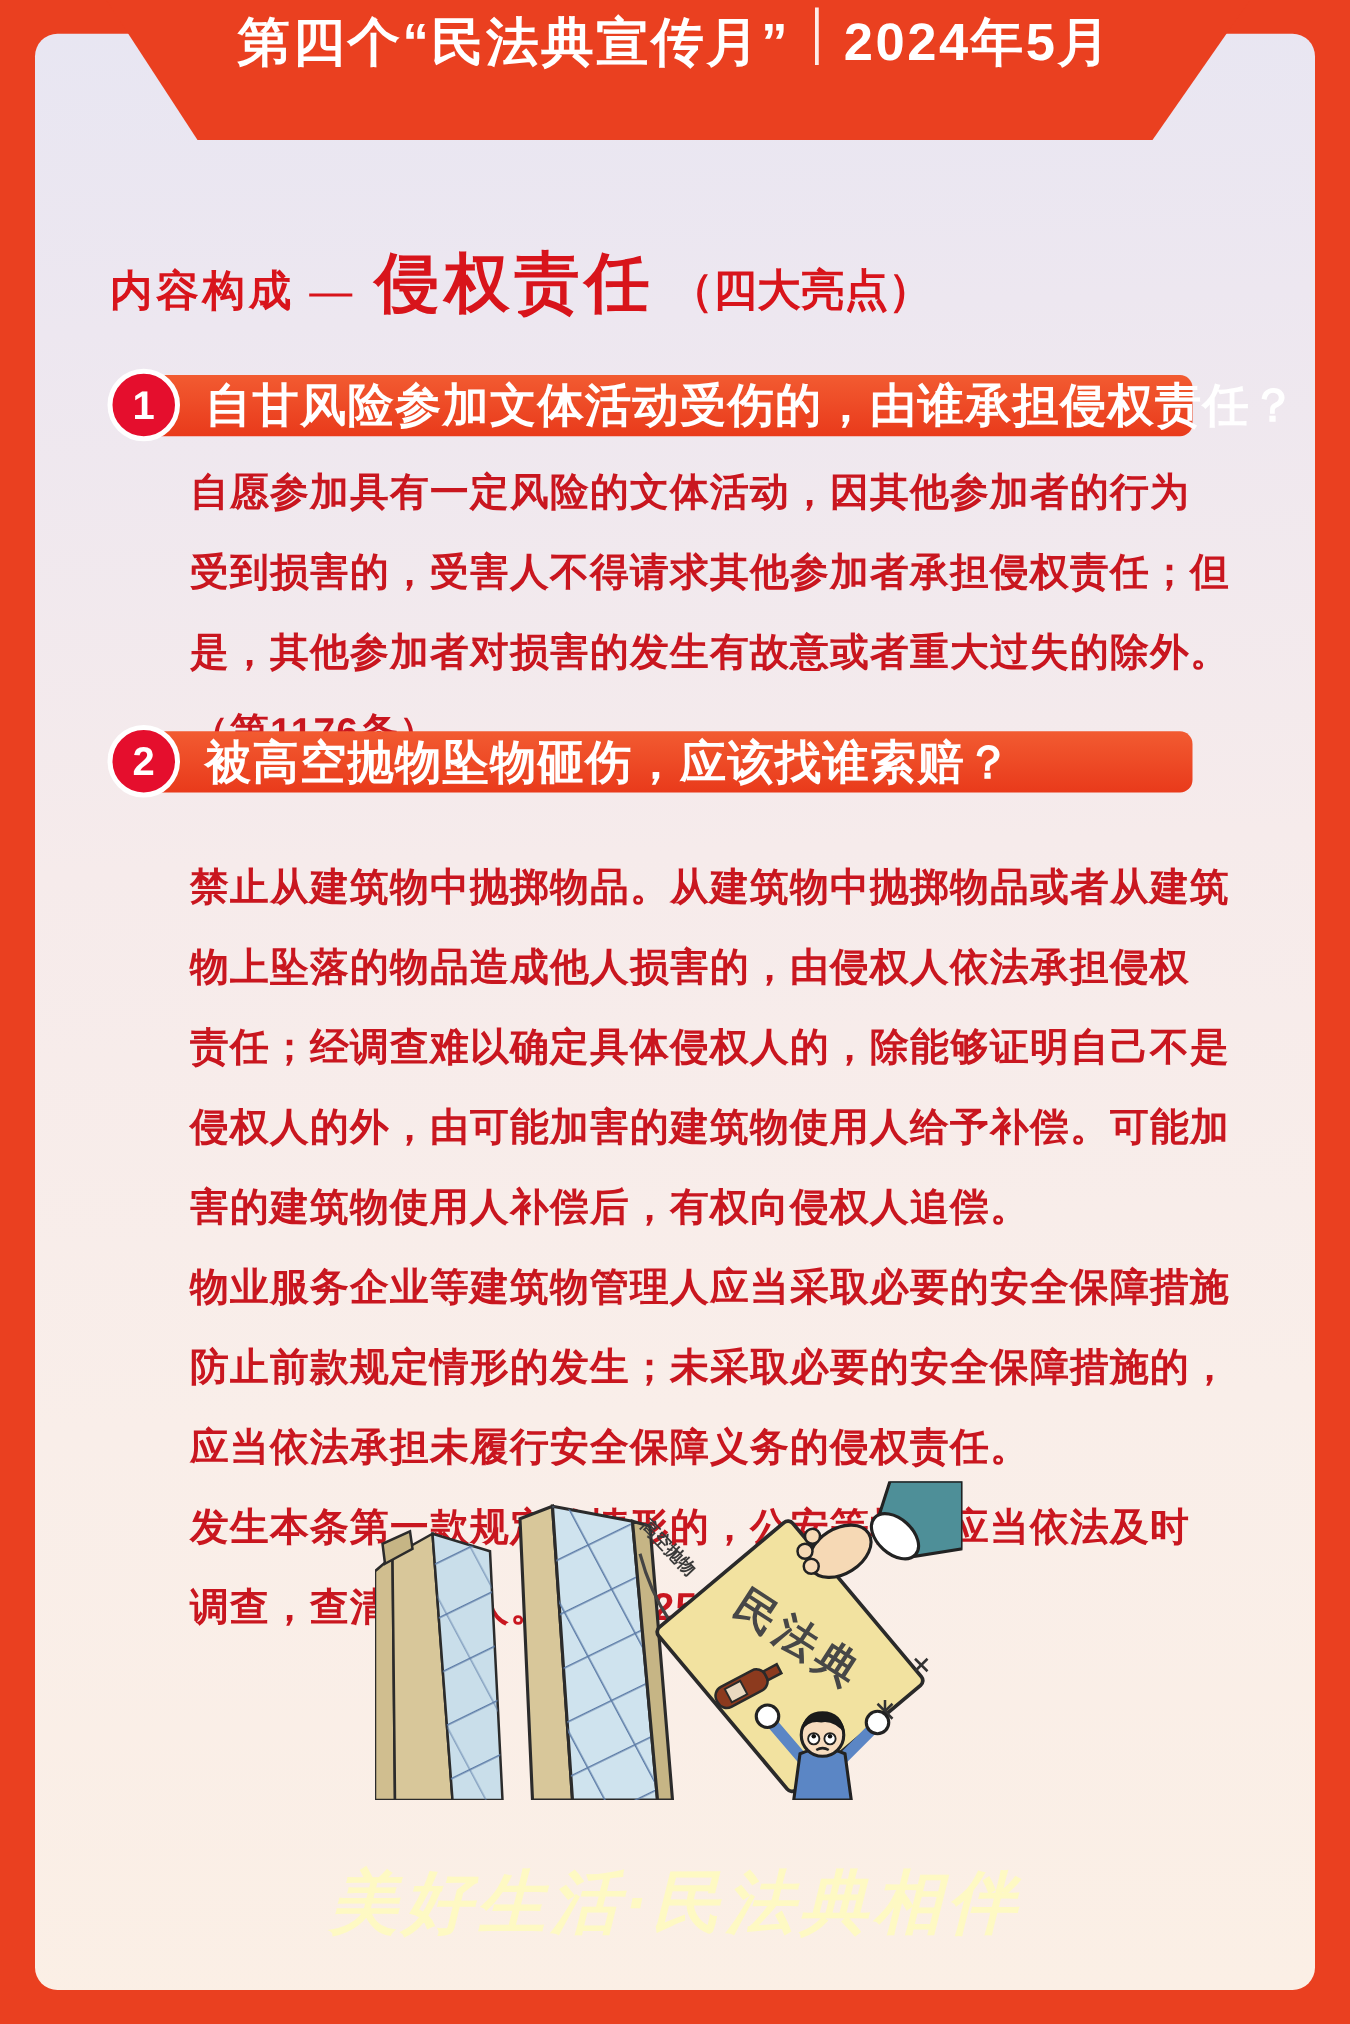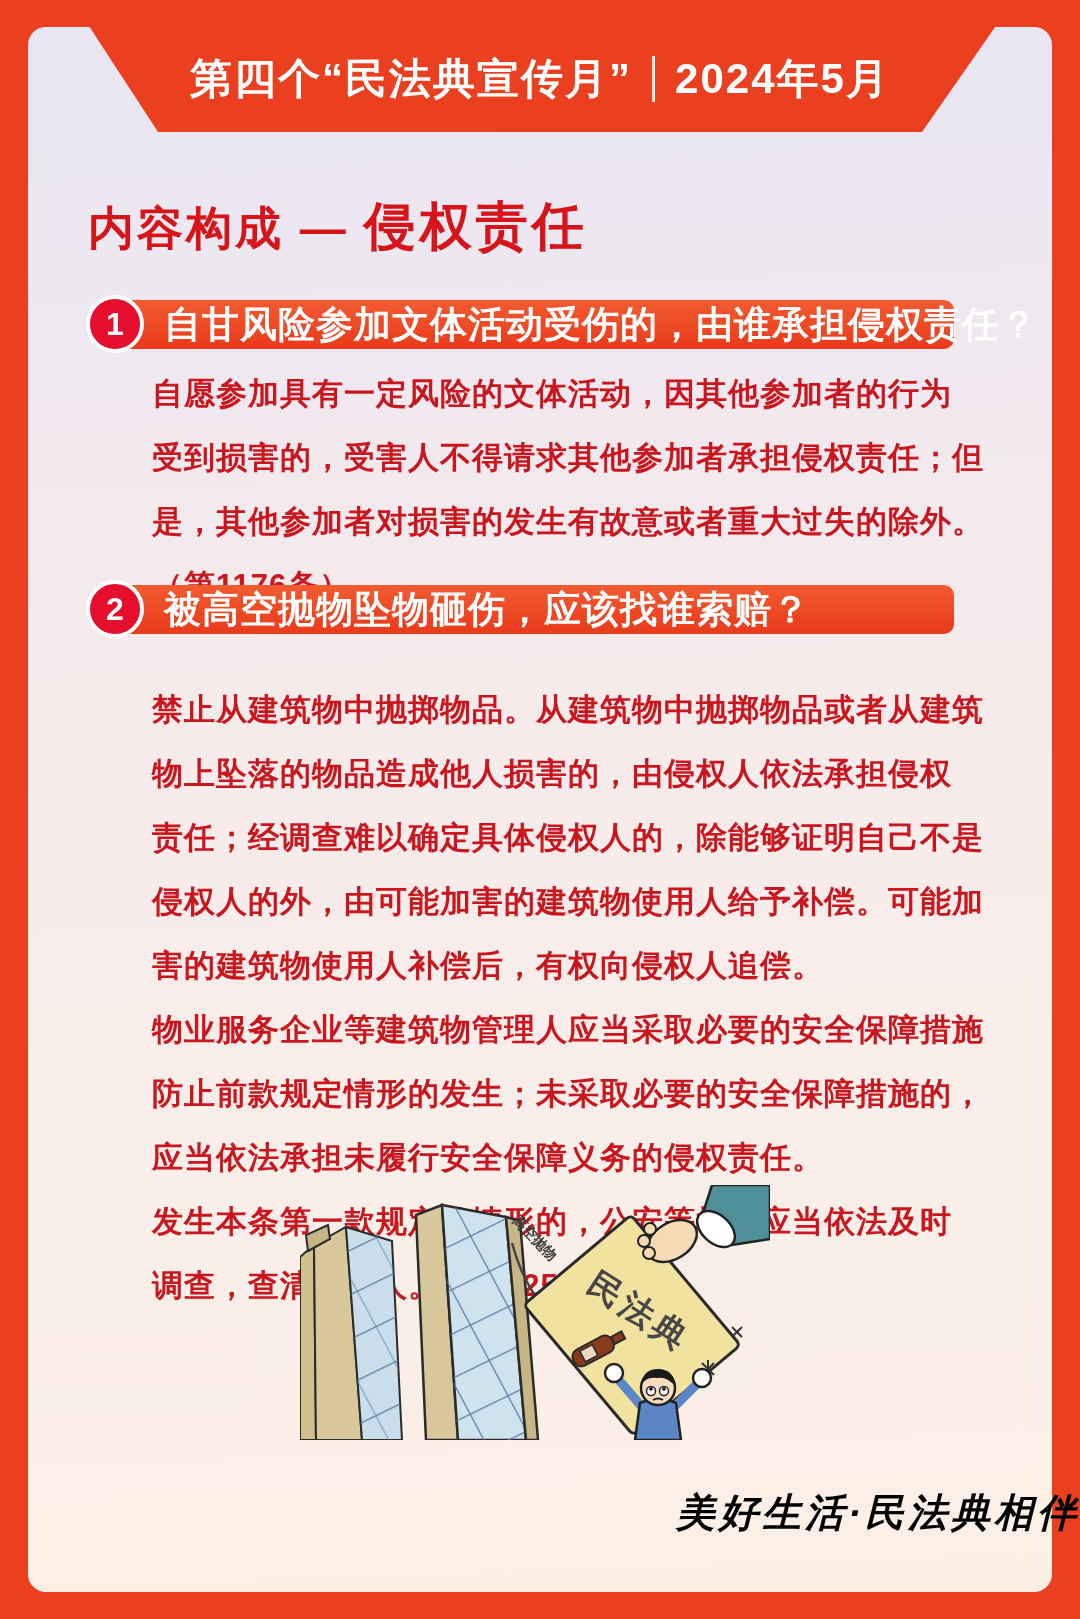--- a/index.html
+++ b/index.html
@@ -12,35 +12,34 @@
   .content-panel {
     position:absolute; left:28px; top:27px; right:28px; bottom:27px;
     border-radius:18px;
     background:linear-gradient(178deg,#E8E6F2 0%, #EDE7F0 15%, #F6EBEB 42%, #F9EEE9 70%, #FBEFE5 100%);
   }
   
   .banner {
     position:absolute; left:0; top:0; width:1080px; height:112px;
     background:#EA4020;
     clip-path:polygon(85px 0, 1000px 0, 922px 112px, 158px 112px);
-    display:flex; align-items:center; justify-content:center; gap:20px;
+    display:flex; justify-content:center; gap:20px;
     z-index:5;
-    margin-top:20px;
   }
   .banner-title, .banner-date {
     color:#FFFFFF; font-size:42px; font-weight:700; letter-spacing:2px;
     padding-top:6px;
   }
   .banner-divider { width:3px; height:46px; background:rgba(255,255,255,.9); margin-top:6px; }
 
   .title-row {
     position:absolute; left:88px; top:192px; display:flex; align-items:baseline;
     color:#D8141B; z-index:2; white-space:nowrap;
   }
-  .title-prefix { font-size:46px; font-weight:700; letter-spacing:3px; }
+  .title-prefix { font-size:34px; font-weight:700; letter-spacing:3px;font-family:Liberation Serif, serif; }
   .title-main   { font-size:52px; font-weight:900; margin-left:15px; letter-spacing:4px; }
   .title-note   { font-size:35px; font-weight:700; margin-left:12px; }
 
   .section-pill {
     position:absolute; left:100px; width:854px; height:49px;
     background:linear-gradient(180deg,#F25B31,#E93A1B);
     border-radius:10px; z-index:2;
   }
   .pill-1 { top:300px; }
   .pill-2 { top:585px; }
@@ -60,38 +59,39 @@
     font-size:31px; line-height:64px; font-weight:600;
     color:#C9161F; white-space:pre-line; letter-spacing:1px; z-index:2;
   }
   .body-1 { top:362px; }
   .body-2 { top:678px; }
 
   .illustration { position:absolute; left:300px; top:1185px; width:470px; height:255px; z-index:2; }
 
   .footer {
     position:absolute; left:0; top:1486px; width:100%;
-    text-align:right; font-size:39px; font-weight:900; font-style:italic;
-    color:#000000; letter-spacing:4px; z-index:2;
+    text-align:center; font-size:55px; font-weight:900; font-style:italic;
+    color:#fef9c3; letter-spacing:4px; z-index:2;
   }
 </style>
 </head>
 <body>
 
 <div class="content-panel"></div>
 
 <div class="banner">
   <span class="banner-title">第四个“民法典宣传月”</span>
   <span class="banner-divider"></span>
   <span class="banner-date">2024年5月</span>
 </div>
 
 <div class="title-row">
   <span class="title-prefix">内容构成 —</span>
   <span class="title-main">侵权责任</span>
+  <span class="title-note">（四大亮点）</span>
 </div>
 
 <div class="section-pill pill-1">
   <div class="badge">1</div>
   <div class="pill-text">自甘风险参加文体活动受伤的，由谁承担侵权责任？</div>
 </div>
 <div class="section-body body-1">自愿参加具有一定风险的文体活动，因其他参加者的行为
 受到损害的，受害人不得请求其他参加者承担侵权责任；但
 是，其他参加者对损害的发生有故意或者重大过失的除外。
 （第1176条）</div>

